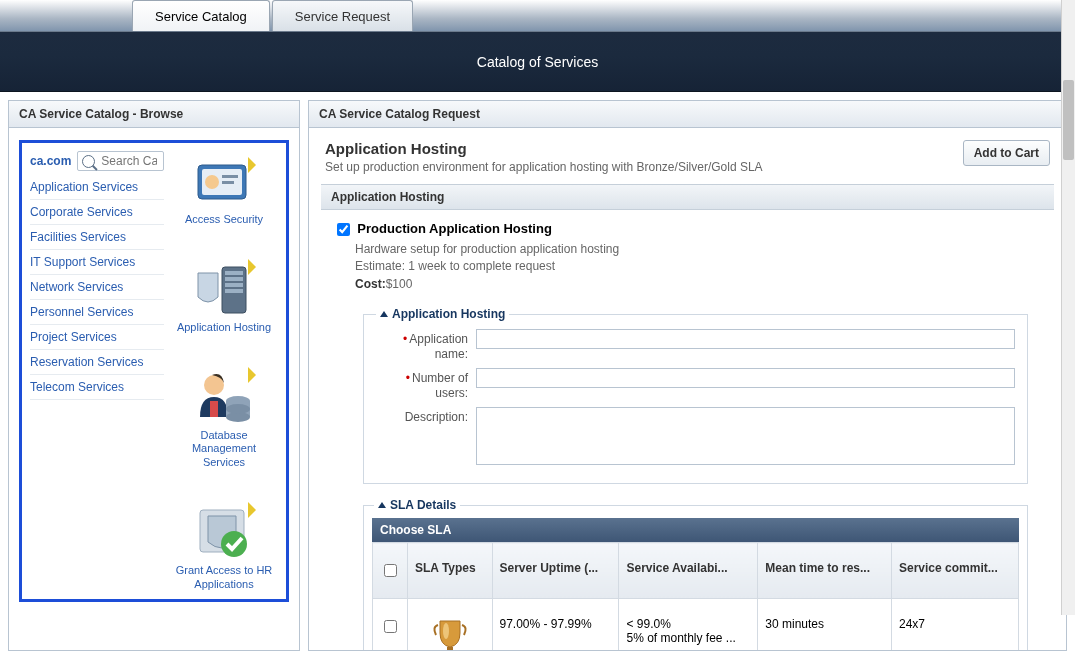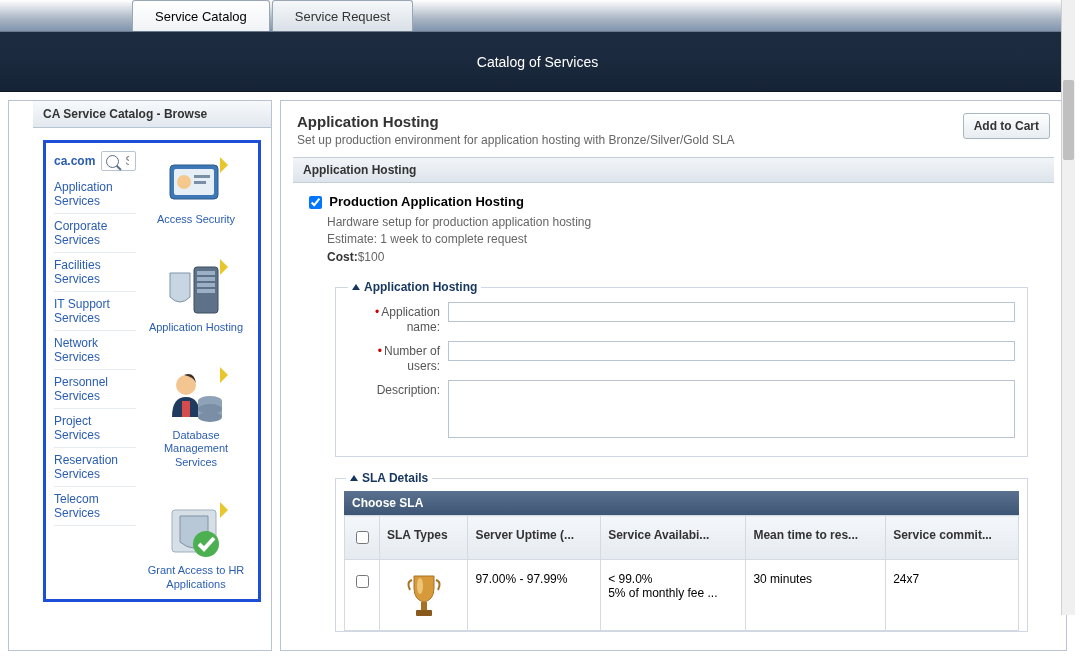--- a/index.html
+++ b/index.html
@@ -84,21 +84,21 @@
     background: #fff;
     height: 559px;
   }
   .panel {
     border: 1px solid #b8c4d1;
     background: #fff;
     display: flex;
     flex-direction: column;
     overflow: hidden;
   }
-  .panel-left { width: 264px; flex-shrink: 0; padding-left: 24px; }
+  .panel-left { width: 292px; flex-shrink: 0; }
   .panel-right { flex: 1; }
   .panel-head {
     background: linear-gradient(#f7f9fb, #e2e8ef);
     border-bottom: 1px solid #b8c4d1;
     padding: 6px 10px;
     font-size: 12px;
     font-weight: bold;
     color: #333;
   }
   .panel-body {
@@ -274,21 +274,21 @@
     font-size: 12px;
     padding: 5px 8px;
   }
   table.sla {
     width: 100%;
     border-collapse: collapse;
     font-size: 12px;
   }
   table.sla th, table.sla td {
     border: 1px solid #d3dae2;
-    padding: 12px 7px;
+    padding: 18px 7px;
     text-align: left;
     vertical-align: top;
   }
   table.sla th {
     background: linear-gradient(#f4f7fa, #e5eaf0);
     font-weight: bold;
     color: #333;
     white-space: nowrap;
     overflow: hidden;
     text-overflow: ellipsis;
@@ -391,20 +391,21 @@
                     </svg>
                 </div>
                 <div class="tile-label">Grant Access to HR Applications</div>
               </div>
             </div>
           </div>
         </div>
       </div>
 
       <div class="panel panel-right">
+        <div class="panel-head">CA Service Catalog Request</div>
         <div class="panel-body" style="padding:12px 12px 0 12px;">
           <div class="req-top">
             <div>
               <div class="req-title">Application Hosting</div>
               <div class="req-sub">Set up production environment for application hosting with Bronze/Silver/Gold SLA</div>
             </div>
             <button class="btn-cart">Add to Cart</button>
           </div>
           <div class="sect-head">Application Hosting</div>
           <div class="option-row">

